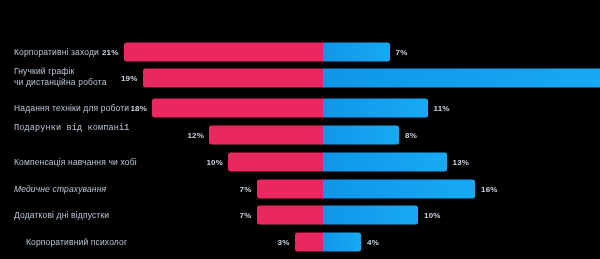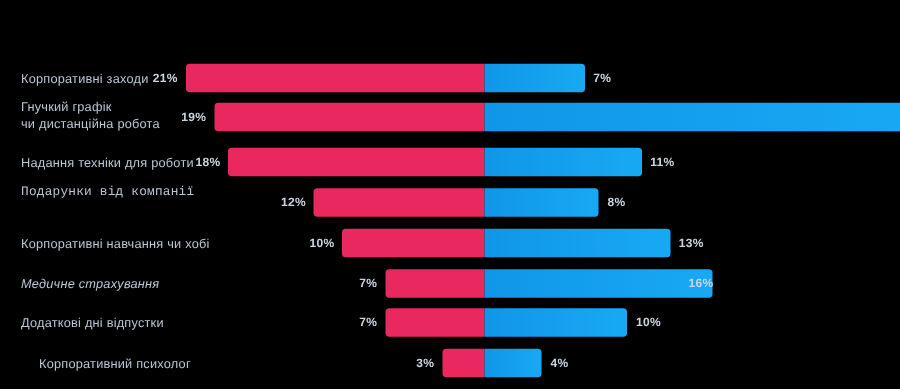--- a/index.html
+++ b/index.html
@@ -100,35 +100,35 @@
     <div class="row" style="top: 123px;">
       <div class="label" style="top: 0; font-family: Liberation Mono, monospace;">Подарунки від компанії</div>
       <div class="barwrap">
         <div class="seg left" style="left: 209px; width: 114px;"></div>
         <div class="seg right" style="left: 323px; width: 76px;"></div>
         <div class="val l" style="left: 179px; width: 25px;">12%</div>
         <div class="val r" style="left: 405px;">8%</div>
       </div>
     </div>
     <div class="row" style="top: 150px;">
-      <div class="label" style="top: 7px;">Корпоративні навчання чи хобі</div>
+      <div class="label" style="top: 7px;">Компенсація навчання чи хобі</div>
       <div class="barwrap">
         <div class="seg left" style="left: 228px; width: 95px;"></div>
         <div class="seg right" style="left: 323px; width: 123.5px;"></div>
         <div class="val l" style="left: 198px; width: 25px;">10%</div>
         <div class="val r" style="left: 452.5px;">13%</div>
       </div>
     </div>
     <div class="row" style="top: 177px;">
       <div class="label" style="top: 7px; font-style: italic;">Медичне страхування</div>
       <div class="barwrap">
         <div class="seg left" style="left: 256.5px; width: 66.5px;"></div>
         <div class="seg right" style="left: 323px; width: 152px;"></div>
         <div class="val l" style="left: 226.5px; width: 25px;">7%</div>
-        <div class="val r" style="left: 459px;">16%</div>
+        <div class="val r" style="left: 481px;">16%</div>
       </div>
     </div>
     <div class="row" style="top: 203px;">
       <div class="label" style="top: 7px;">Додаткові дні відпустки</div>
       <div class="barwrap">
         <div class="seg left" style="left: 256.5px; width: 66.5px;"></div>
         <div class="seg right" style="left: 323px; width: 95px;"></div>
         <div class="val l" style="left: 226.5px; width: 25px;">7%</div>
         <div class="val r" style="left: 424px;">10%</div>
       </div>

